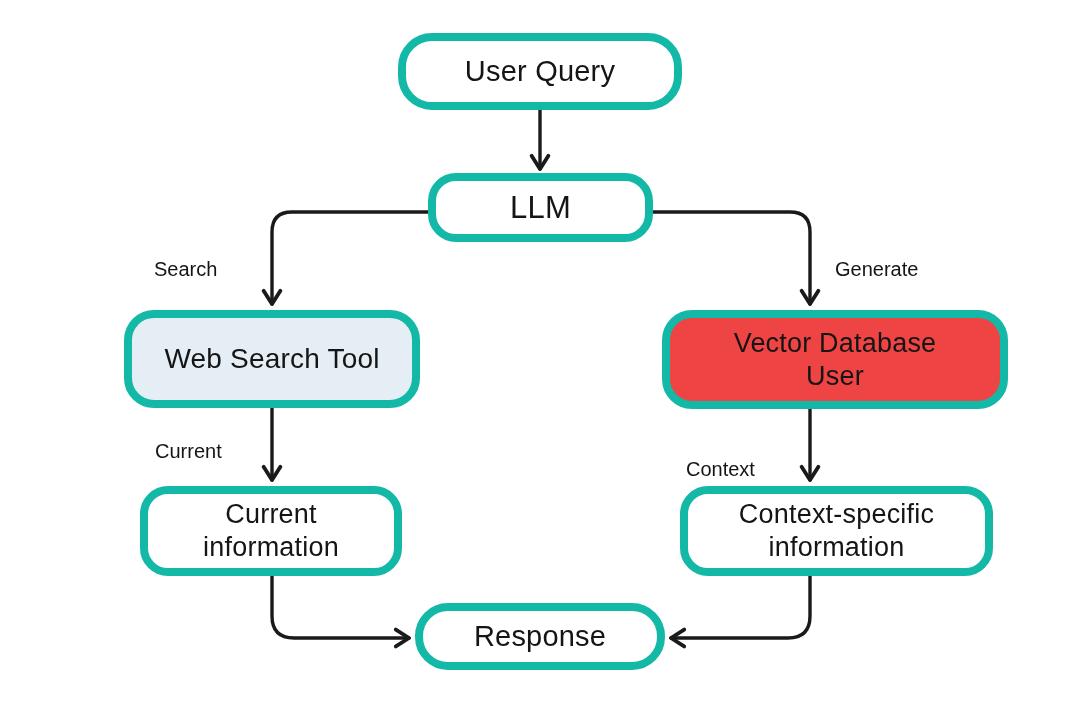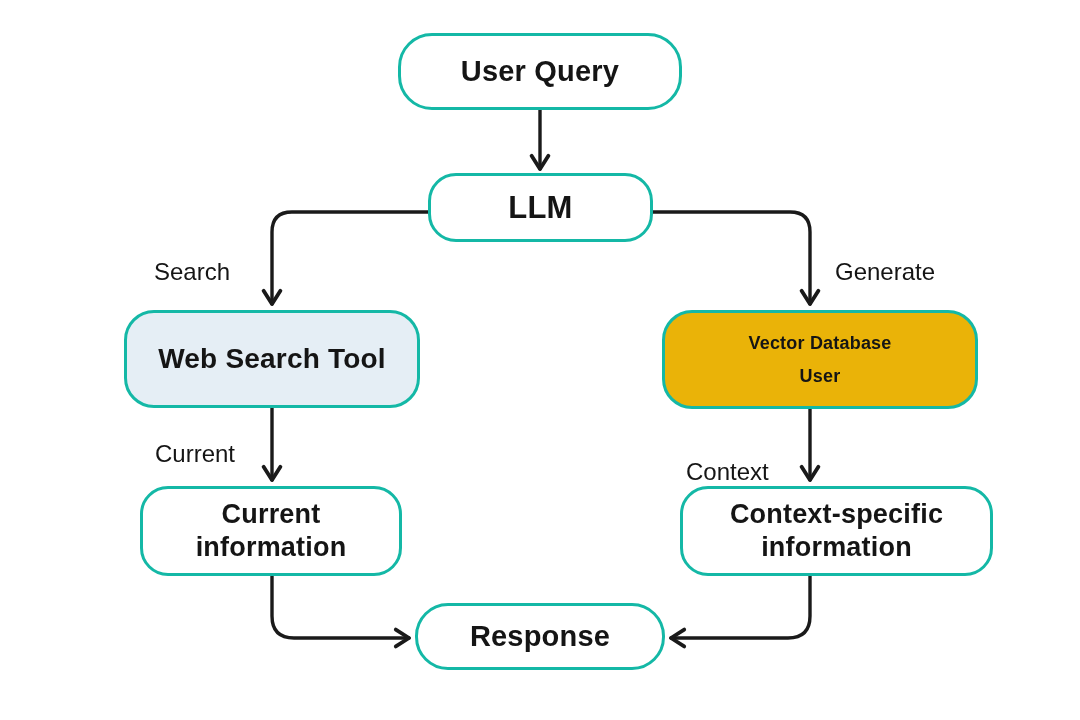--- a/index.html
+++ b/index.html
@@ -17,42 +17,42 @@
   }
   .edges {
     position: absolute;
     left: 0; top: 0;
     width: 1080px;
     height: 720px;
   }
   .node {
     position: absolute;
     box-sizing: border-box;
-    border: 3px solid #14b8a6;
+    border: 8px solid #14b8a6;
     background: #ffffff;
     display: flex;
     flex-direction: column;
     align-items: center;
     justify-content: center;
     text-align: right;
     color: #151515;
-    font-weight: 700;
+    font-weight: 400;
     letter-spacing: 0.2px;
   }
   .node .line { display: block; }
   .node-user-query   { left: 398px; top: 33px;  width: 284px; height: 77px; border-radius: 34px; font-size: 29px; }
   .node-llm          { left: 428px; top: 173px; width: 225px; height: 69px; border-radius: 28px; font-size: 31px; }
   .node-web-search   { left: 124px; top: 310px; width: 296px; height: 98px; border-radius: 30px; font-size: 28px; background: #e5eef5; }
-  .node-vector-db    { left: 662px; top: 310px; width: 316px; height: 99px; border-radius: 30px; font-size: 18px; line-height: 33px; background: #eab308; }
+  .node-vector-db    { left: 662px; top: 310px; width: 346px; height: 99px; border-radius: 30px; font-size: 27px; line-height: 33px; background: #ef4444; }
   .node-current-info { left: 140px; top: 486px; width: 262px; height: 90px; border-radius: 28px; font-size: 27px; line-height: 33px; }
   .node-context-info { left: 680px; top: 486px; width: 313px; height: 90px; border-radius: 28px; font-size: 27px; line-height: 33px; }
   .node-response     { left: 415px; top: 603px; width: 250px; height: 67px; border-radius: 33px; font-size: 29px; }
   .edge-label {
     position: absolute;
-    font-size: 24px;
+    font-size: 20px;
     font-weight: 500;
     color: #151515;
     white-space: nowrap;
   }
   .label-search   { left: 154px; top: 258px; }
   .label-generate { left: 835px; top: 258px; }
   .label-current  { left: 155px; top: 440px; }
   .label-context  { left: 686px; top: 440px; margin-top: 18px; }
 </style>
 </head>

